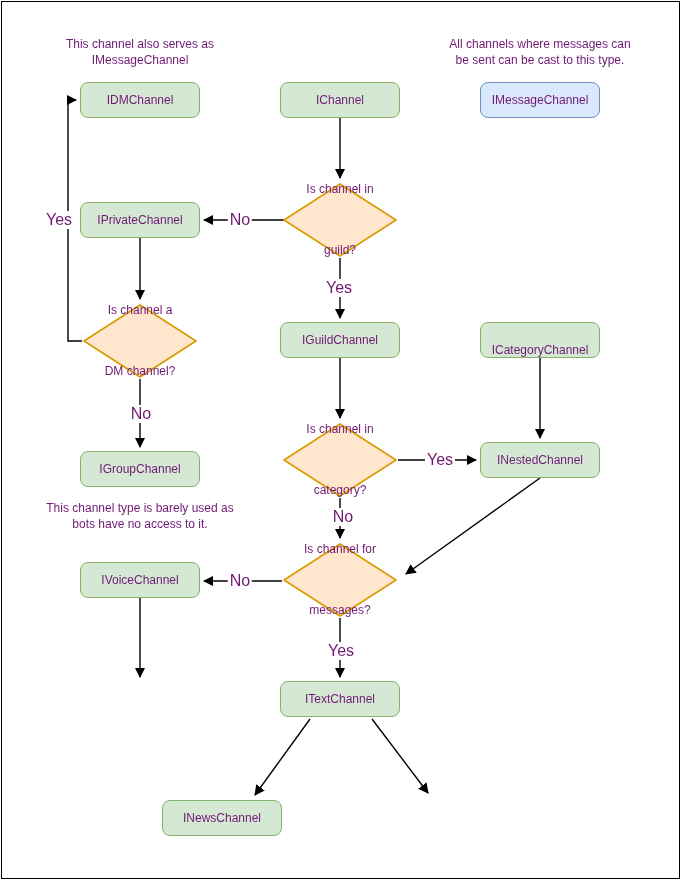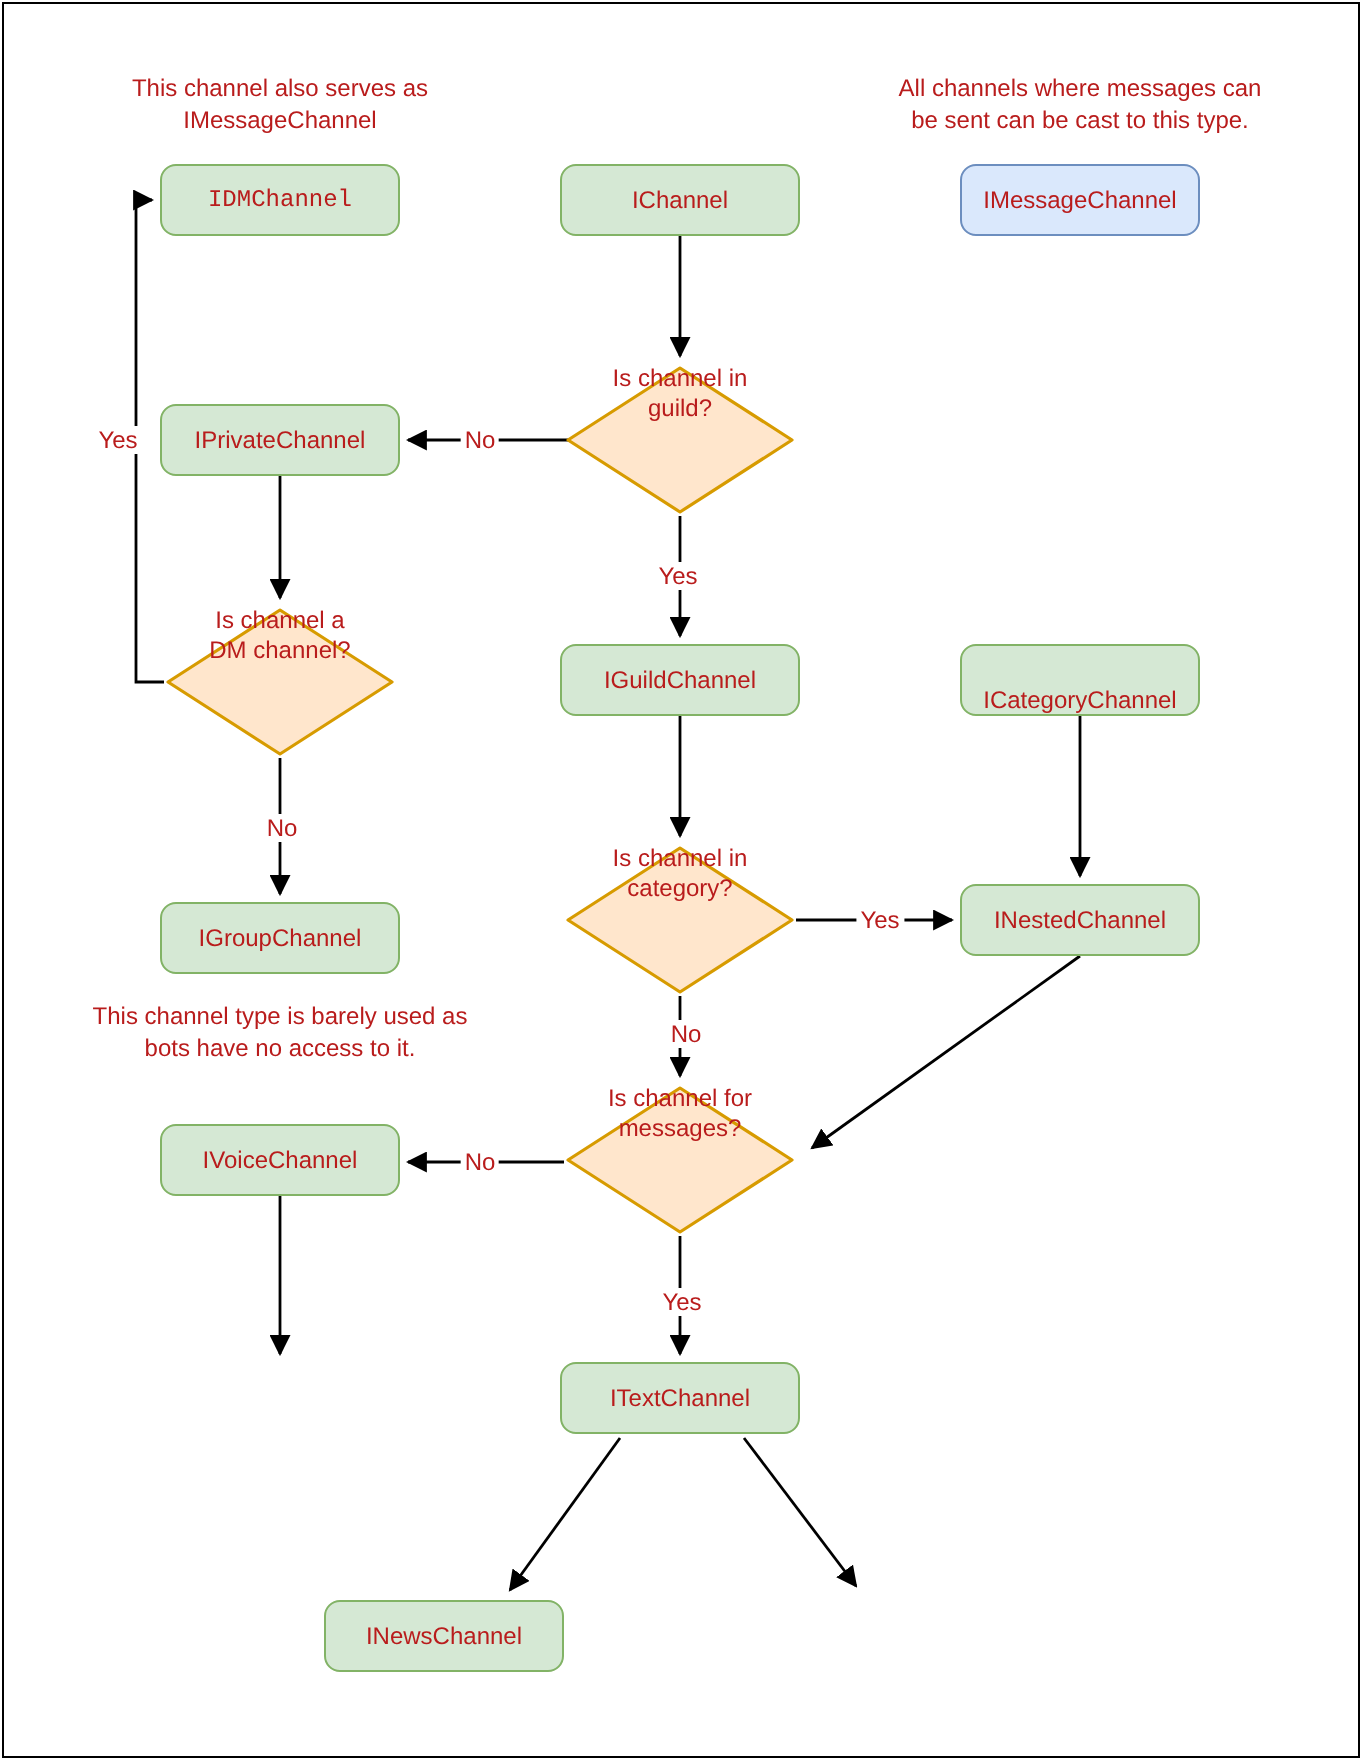--- a/index.html
+++ b/index.html
@@ -1,42 +1,42 @@
 <!DOCTYPE html>
 <html><head>
 <meta charset="utf-8">
 <style>
   html,body { margin:0; padding:0; background:#ffffff; }
   .canvas {
     position:relative; width:682px; height:882px; background:#ffffff;
-    font-family:"Liberation Sans", sans-serif; color:#b91c1c; overflow:hidden;
+    font-family:"Liberation Sans", sans-serif; color:#701a75; overflow:hidden;
   }
   .page-border {
     position:absolute; left:1px; top:1px; width:677px; height:876px;
     border:1px solid #000000; pointer-events:none;
   }
   .edges { position:absolute; left:0; top:0; }
   .node {
     position:absolute; width:120px; height:36px; box-sizing:border-box;
     border-radius:8px; display:flex; align-items:center; justify-content:center;
     font-size:12px; text-align:center;
   }
   .node.green { background:#d5e8d4; border:1.5px solid #82b366; }
   .node.blue  { background:#dae8fc; border:1.5px solid #6c8ebf; }
   .decision { position:absolute; width:116px; height:76px; }
   .decision svg { position:absolute; left:0; top:0; }
   .dtext {
     position:absolute; left:0; top:0; right:0; bottom:0;
-    display:flex; flex-direction:column; align-items:center; justify-content:flex-start;
+    display:flex; flex-direction:column; align-items:center; justify-content:space-between;
     font-size:12px; line-height:15px; text-align:center;
   }
   .note { position:absolute; font-size:12px; line-height:16px; text-align:center; }
   .elabel {
     position:absolute; transform:translate(-50%,-50%);
-    background:#ffffff; font-size:12px; padding:0 2px; white-space:nowrap;
+    background:#ffffff; font-size:16px; padding:0 2px; white-space:nowrap;
   }
 </style>
 </head>
 <body>
 
 <div class="canvas">
   <div class="page-border"></div>
 
   <svg class="edges" width="682" height="882">
     <defs>
@@ -70,21 +70,21 @@
   </div>
   <div class="note" style="left:430px; top:36px; width:220px;">
     <span>All channels where messages can</span><br>
     <span>be sent can be cast to this type.</span>
   </div>
   <div class="note" style="left:20px; top:500px; width:240px;">
     <span>This channel type is barely used as</span><br>
     <span>bots have no access to it.</span>
   </div>
 
-  <div class="node green" style="left:80px; top:82px;font-family:Liberation Mono, monospace;">
+  <div class="node green" style="left:80px; top:82px;">
       <span>IDMChannel</span>
     </div>
   <div class="node green" style="left:280px; top:82px;">
       <span>IChannel</span>
     </div>
   <div class="node blue" style="left:480px; top:82px;">
       <span>IMessageChannel</span>
     </div>
   <div class="node green" style="left:80px; top:202px;text-align:right;">
       <span>IPrivateChannel</span>

